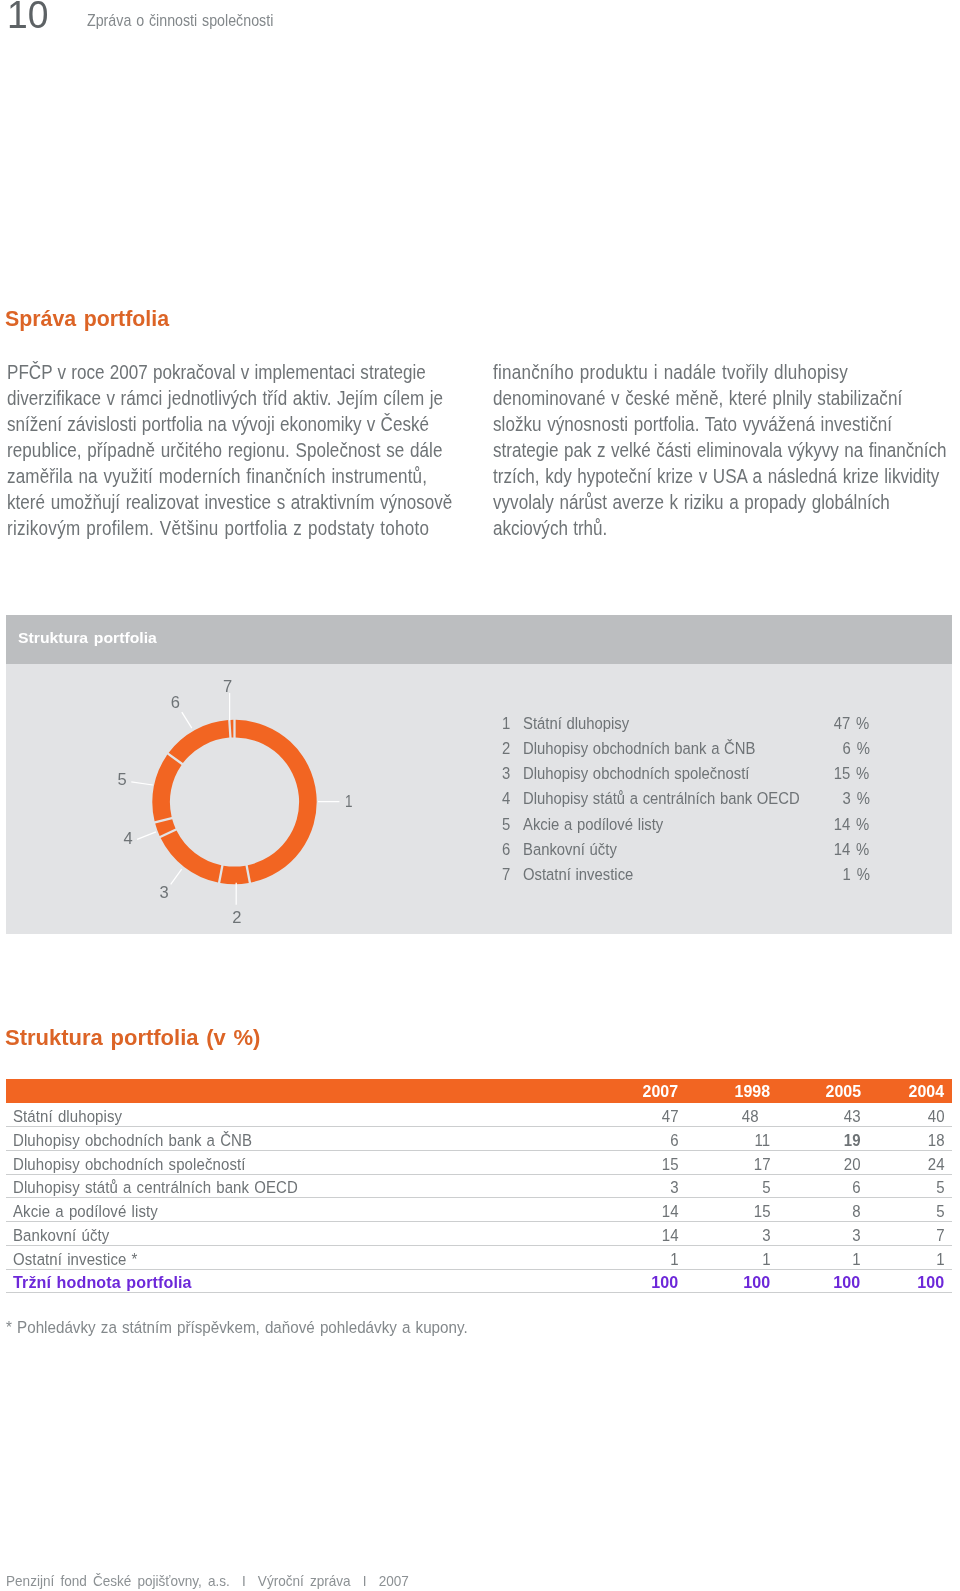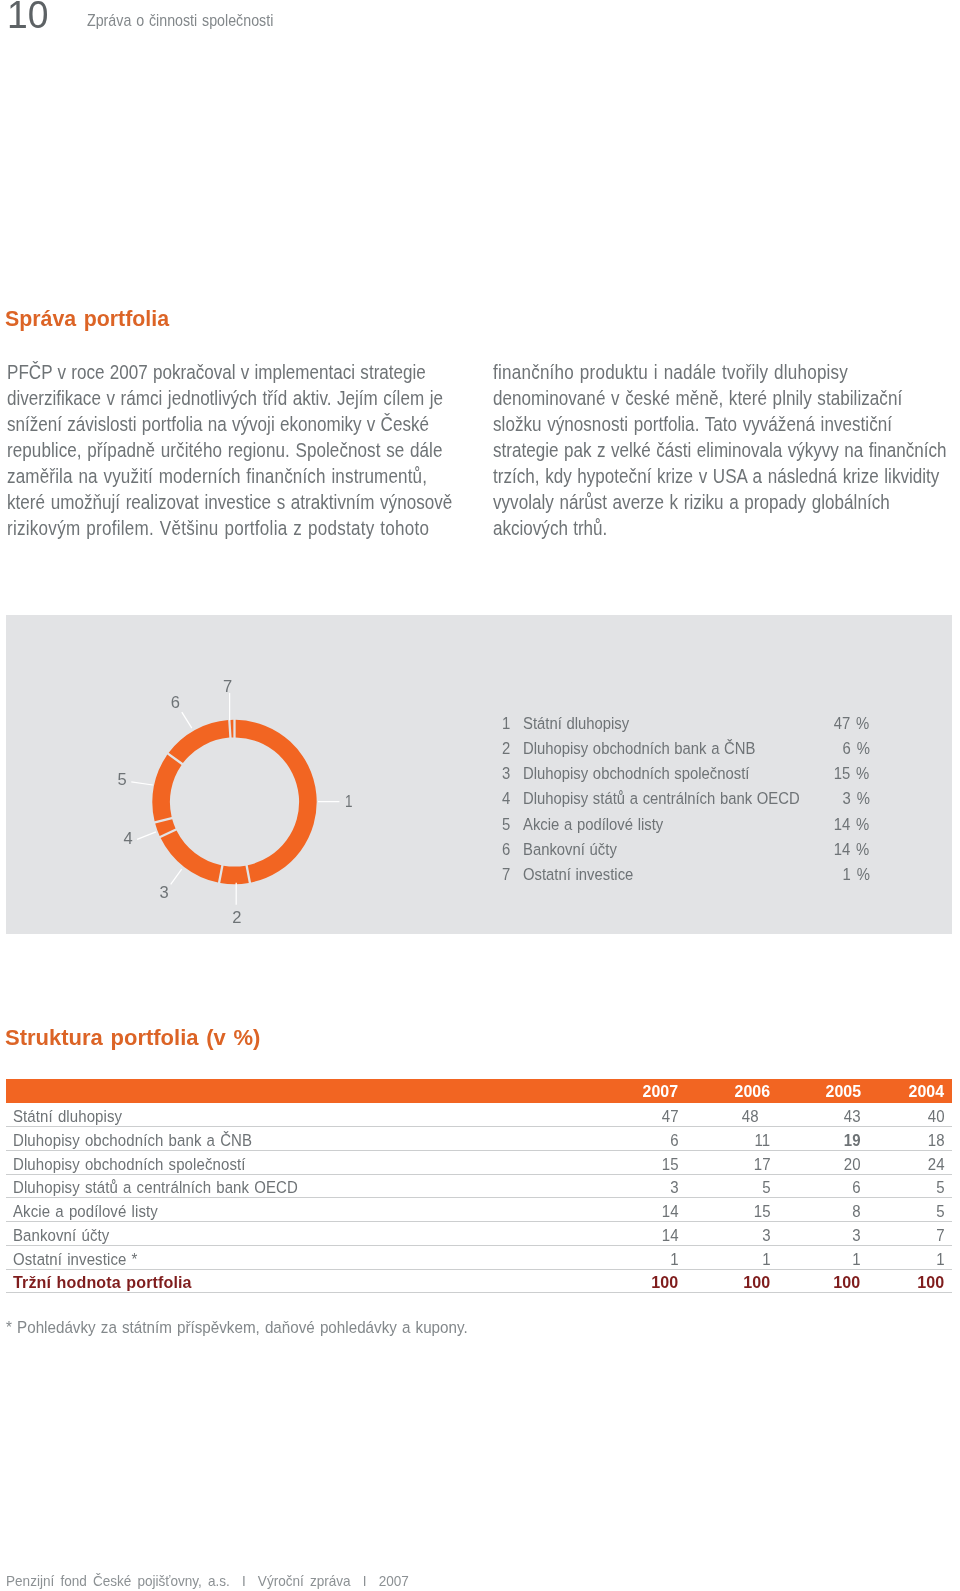--- a/index.html
+++ b/index.html
@@ -56,21 +56,21 @@
   #dtrows{position:absolute;left:0;top:24.2px;width:946px;}
   .trow{position:relative;height:22.75px;border-bottom:1px solid #cccecf;}
   .cellL{position:absolute;left:7px;top:4.6px;}
   .cellN{position:absolute;top:4.6px;text-align:right;}
   .cellN .sc{transform-origin:100% 0;}
   #dtable .cellN .sc{letter-spacing:0;}
   #dtable .body{font-size:17.4px;line-height:16px;color:#6e7376;}
   #dtable .body .sc{transform:scaleX(.862);word-spacing:1px;letter-spacing:.12px;}
   #dtable .hdr{font-size:16.2px;line-height:12px;color:#ffffff;font-weight:bold;top:6.2px;}
   #dtable .hdr .sc{transform:scaleX(.985);}
-  #dtable .total{font-weight:bold;color:#7f1d1d;}
+  #dtable .total{font-weight:bold;color:#6d28d9;}
   #dtable .total .sc{transform:scaleX(.925);}
 
   #footnote{position:absolute;left:6px;top:1319.2px;font-size:17.2px;line-height:16px;color:#83888b;
             white-space:pre;word-spacing:1px;transform:scaleX(.885);transform-origin:0 0;}
   #pagefoot{position:absolute;left:6.3px;top:1575.8px;font-size:14.6px;line-height:10px;color:#8c9194;
             white-space:pre;word-spacing:2.5px;transform:scaleX(.93);transform-origin:0 0;}
 </style>
 </head>
 <body>
 
@@ -78,20 +78,23 @@
 
   <div id="pagenum">10</div>
   <div id="secttitle">Zpráva o činnosti společnosti</div>
 
   <h1 id="h-sprava" class="h-orange">Správa portfolia</h1>
 
   <div id="colL" class="col"><div>PFČP v roce 2007 pokračoval v implementaci strategie</div><div style="word-spacing: 0.95px;">diverzifikace v rámci jednotlivých tříd aktiv. Jejím cílem je</div><div>snížení závislosti portfolia na vývoji ekonomiky v České</div><div style="word-spacing: 0.95px; letter-spacing: 0.0711802px;">republice, případně určitého regionu. Společnost se dále</div><div style="word-spacing: 0.95px; letter-spacing: 0.173042px;">zaměřila na využití moderních finančních instrumentů,</div><div style="word-spacing: 0.95px; letter-spacing: 0.0226115px;">které umožňují realizovat investice s atraktivním výnosově</div><div style="word-spacing: 0.95px; letter-spacing: 0.292461px;">rizikovým profilem. Většinu portfolia z podstaty tohoto</div></div>
   <div id="colR" class="col"><div style="word-spacing: 0.95px; letter-spacing: 0.25489px;">finančního produktu i nadále tvořily dluhopisy</div><div style="word-spacing: 0.95px; letter-spacing: 0.0440759px;">denominované v české měně, které plnily stabilizační</div><div style="word-spacing: 0.95px; letter-spacing: 0.0322232px;">složku výnosnosti portfolia. Tato vyvážená investiční</div><div style="word-spacing: 0.837713px;">strategie pak z velké části eliminovala výkyvy na finančních</div><div style="word-spacing: 0.95px; letter-spacing: 0.0129862px;">trzích, kdy hypoteční krize v USA a následná krize likvidity</div><div style="word-spacing: 0.95px; letter-spacing: 0.0220311px;">vyvolaly nárůst averze k riziku a propady globálních</div><div>akciových trhů.</div></div>
 
   <div id="panel">
+    <div id="panelhead">
+      <div id="panelheadtxt">Struktura portfolia</div>
+    </div>
     <div id="donutwrap"><svg width="946" height="271" viewBox="0 0 946 271">
           <path d="M229.65 55.81A82.2 82.2 0 0 1 245.03 218.52L241.73 201.23A64.6 64.6 0 0 0 229.65 73.41Z" fill="#f26522"></path>
           <path d="M242.77 218.95A82.2 82.2 0 0 1 214.23 218.95L217.53 201.66A64.6 64.6 0 0 0 239.47 201.66Z" fill="#f26522"></path>
           <path d="M211.97 218.52A82.2 82.2 0 0 1 154.62 174.04L170.55 166.54A64.6 64.6 0 0 0 215.27 201.23Z" fill="#f26522"></path>
           <path d="M153.64 171.96A82.2 82.2 0 0 1 149.18 159.55L166.23 155.18A64.6 64.6 0 0 0 169.57 164.46Z" fill="#f26522"></path>
           <path d="M148.60 157.33A82.2 82.2 0 0 1 161.33 90.62L175.57 100.97A64.6 64.6 0 0 0 165.65 152.95Z" fill="#f26522"></path>
           <path d="M162.68 88.76A82.2 82.2 0 0 1 222.19 56.04L223.30 73.61A64.6 64.6 0 0 0 176.92 99.10Z" fill="#f26522"></path>
           <path d="M224.49 55.90A82.2 82.2 0 0 1 227.35 55.81L227.35 73.41A64.6 64.6 0 0 0 225.59 73.47Z" fill="#f26522"></path>
           <line x1="312.00" y1="137.60" x2="333.40" y2="137.60" stroke="#ffffff" stroke-width="1.25"></line>
           <text x="338.90" y="142.80" text-anchor="start" font-size="17.1" fill="#6e7376" font-family="&quot;Liberation Sans&quot;,sans-serif" textLength="7.5" lengthAdjust="spacingAndGlyphs">1</text>
@@ -146,21 +149,21 @@
         <div class="l"><span class="sc">Ostatní investice</span></div>
         <div class="v"><span class="sc">1 %</span></div>
       </div>
     </div>
 
   <h2 id="h-struktura" class="h-orange">Struktura portfolia (v %)</h2>
 
   <div id="dtable">
     <div id="dthead">
         <div class="cellN hdr" style="right: 273.7px;"><span class="sc">2007</span></div>
-        <div class="cellN hdr" style="right: 181.6px;"><span class="sc">2006</span></div>
+        <div class="cellN hdr" style="right: 181.6px;"><span class="sc">1998</span></div>
         <div class="cellN hdr" style="right: 91.2px;"><span class="sc">2005</span></div>
         <div class="cellN hdr" style="right: 7.7px;"><span class="sc">2004</span></div>
       </div>
     <div id="dtrows">
         <div class="trow">
           <div class="cellL body"><span class="sc">Státní dluhopisy</span></div>
           <div class="cellN body" style="right: 273.7px;"><span class="sc">47</span></div>
           <div class="cellN body" style="right: 193px;"><span class="sc">48</span></div>
           <div class="cellN body" style="right: 91.2px;"><span class="sc">43</span></div>
           <div class="cellN body" style="right: 7.7px;"><span class="sc">40</span></div>

